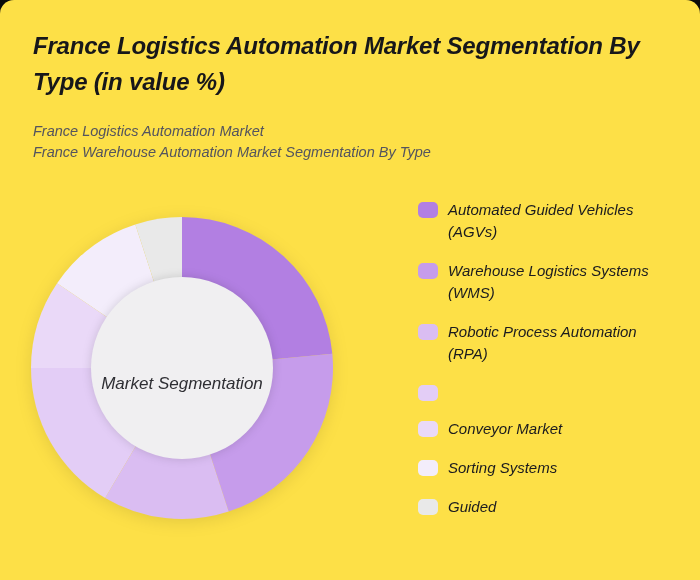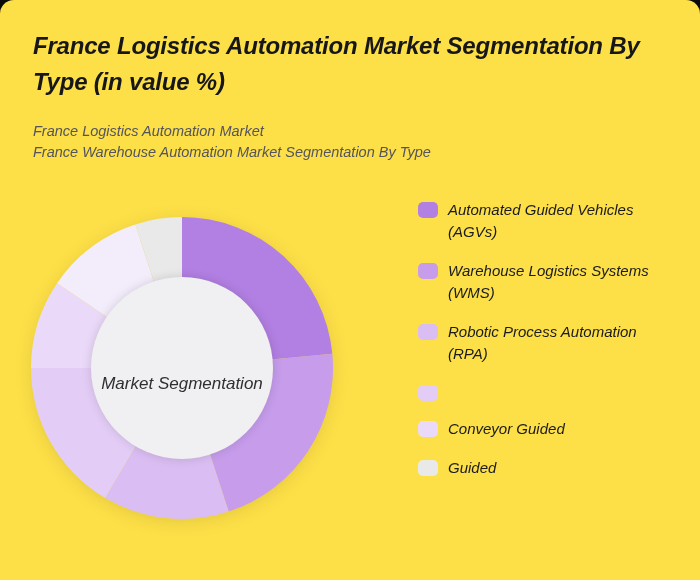--- a/index.html
+++ b/index.html
@@ -126,21 +126,25 @@
       </div>
       <div class="legend-item">
         <span class="legend-swatch" style="background: rgb(218, 189, 242);"></span>
         <span class="legend-label">Robotic Process Automation (RPA)</span>
       </div>
       <div class="legend-item">
         <span class="legend-swatch" style="background: rgb(227, 205, 246);"></span>
       </div>
       <div class="legend-item">
         <span class="legend-swatch" style="background: rgb(234, 217, 248);"></span>
-        <span class="legend-label">Conveyor Guided</span>
+        <span class="legend-label">Conveyor Market</span>
+      </div>
+      <div class="legend-item">
+        <span class="legend-swatch" style="background: rgb(243, 237, 251);"></span>
+        <span class="legend-label">Sorting Systems</span>
       </div>
       <div class="legend-item">
         <span class="legend-swatch" style="background: rgb(233, 233, 233);"></span>
         <span class="legend-label">Guided</span>
       </div>
     </div>
 
 </div>
 
 </body></html>

